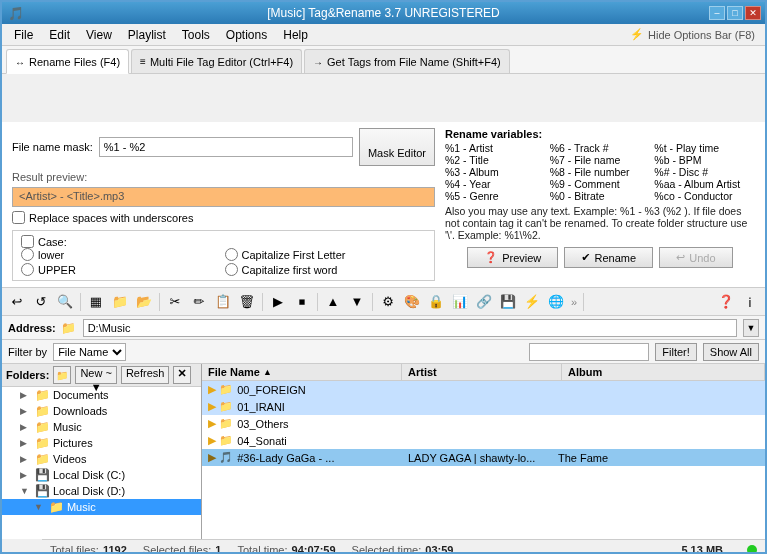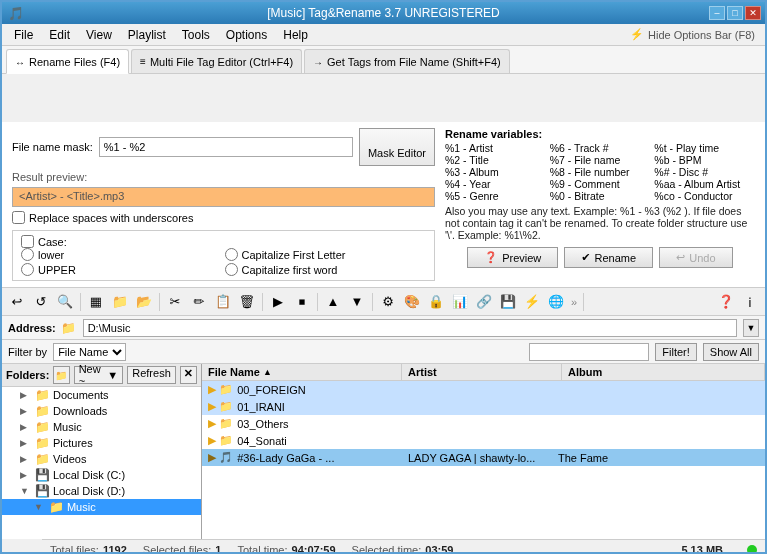--- a/index.html
+++ b/index.html
@@ -66,21 +66,21 @@
     .filter-btn { padding: 1px 6px; font-size: 11px; height: 18px; border: 1px solid #999; background: #e8e8e8; cursor: pointer; }
     .show-all-btn { padding: 1px 6px; font-size: 11px; height: 18px; border: 1px solid #999; background: #e8e8e8; cursor: pointer; }
 
     
     #browser { display: flex; flex: 1; overflow: hidden; }
 
     
     #folders-panel { width: 200px; border-right: 1px solid #a3a3a3; background: white; display: flex; flex-direction: column; overflow: hidden; }
     .folders-header { background: #e8e8e8; border-bottom: 1px solid #ccc; padding: 2px 4px; display: flex; align-items: center; gap: 4px; font-size: 11px; }
     .folders-header-btn { width: 18px; height: 18px; border: 1px solid #999; background: #f0f0f0; cursor: pointer; display: flex; align-items: center; justify-content: center; font-size: 10px; }
-    .folders-header-new { padding: 0 4px; height: 18px; border: 1px solid #999; background: #f0f0f0; cursor: pointer; font-size: 11px; display: flex; align-items: center; gap: 2px; }
+    .folders-header-new { padding: 0 4px; height: 18px; border: 1px solid #999; background: #f0f0f0; cursor: pointer; font-size: 11px; display: flex; align-items: center; gap: 2px; flex-direction: column; }
     .folders-header-refresh { padding: 0 4px; height: 18px; border: 1px solid #999; background: #f0f0f0; cursor: pointer; font-size: 11px; }
     .folders-header-close { padding: 0 3px; height: 18px; border: 1px solid #999; background: #f0f0f0; cursor: pointer; font-size: 11px; font-weight: bold; }
     .folder-item { display: flex; align-items: center; gap: 3px; padding: 1px 4px; cursor: pointer; font-size: 11px; white-space: nowrap; }
     .folder-item.selected { background: #3399ff; color: white; }
     .folder-arrow { width: 12px; font-size: 9px; color: #666; }
     .folder-icon { font-size: 12px; color: #e6a817; }
     .folder-name { font-size: 11px; }
     .folder-item.indent1 { padding-left: 18px; }
     .folder-item.indent2 { padding-left: 32px; }
 

